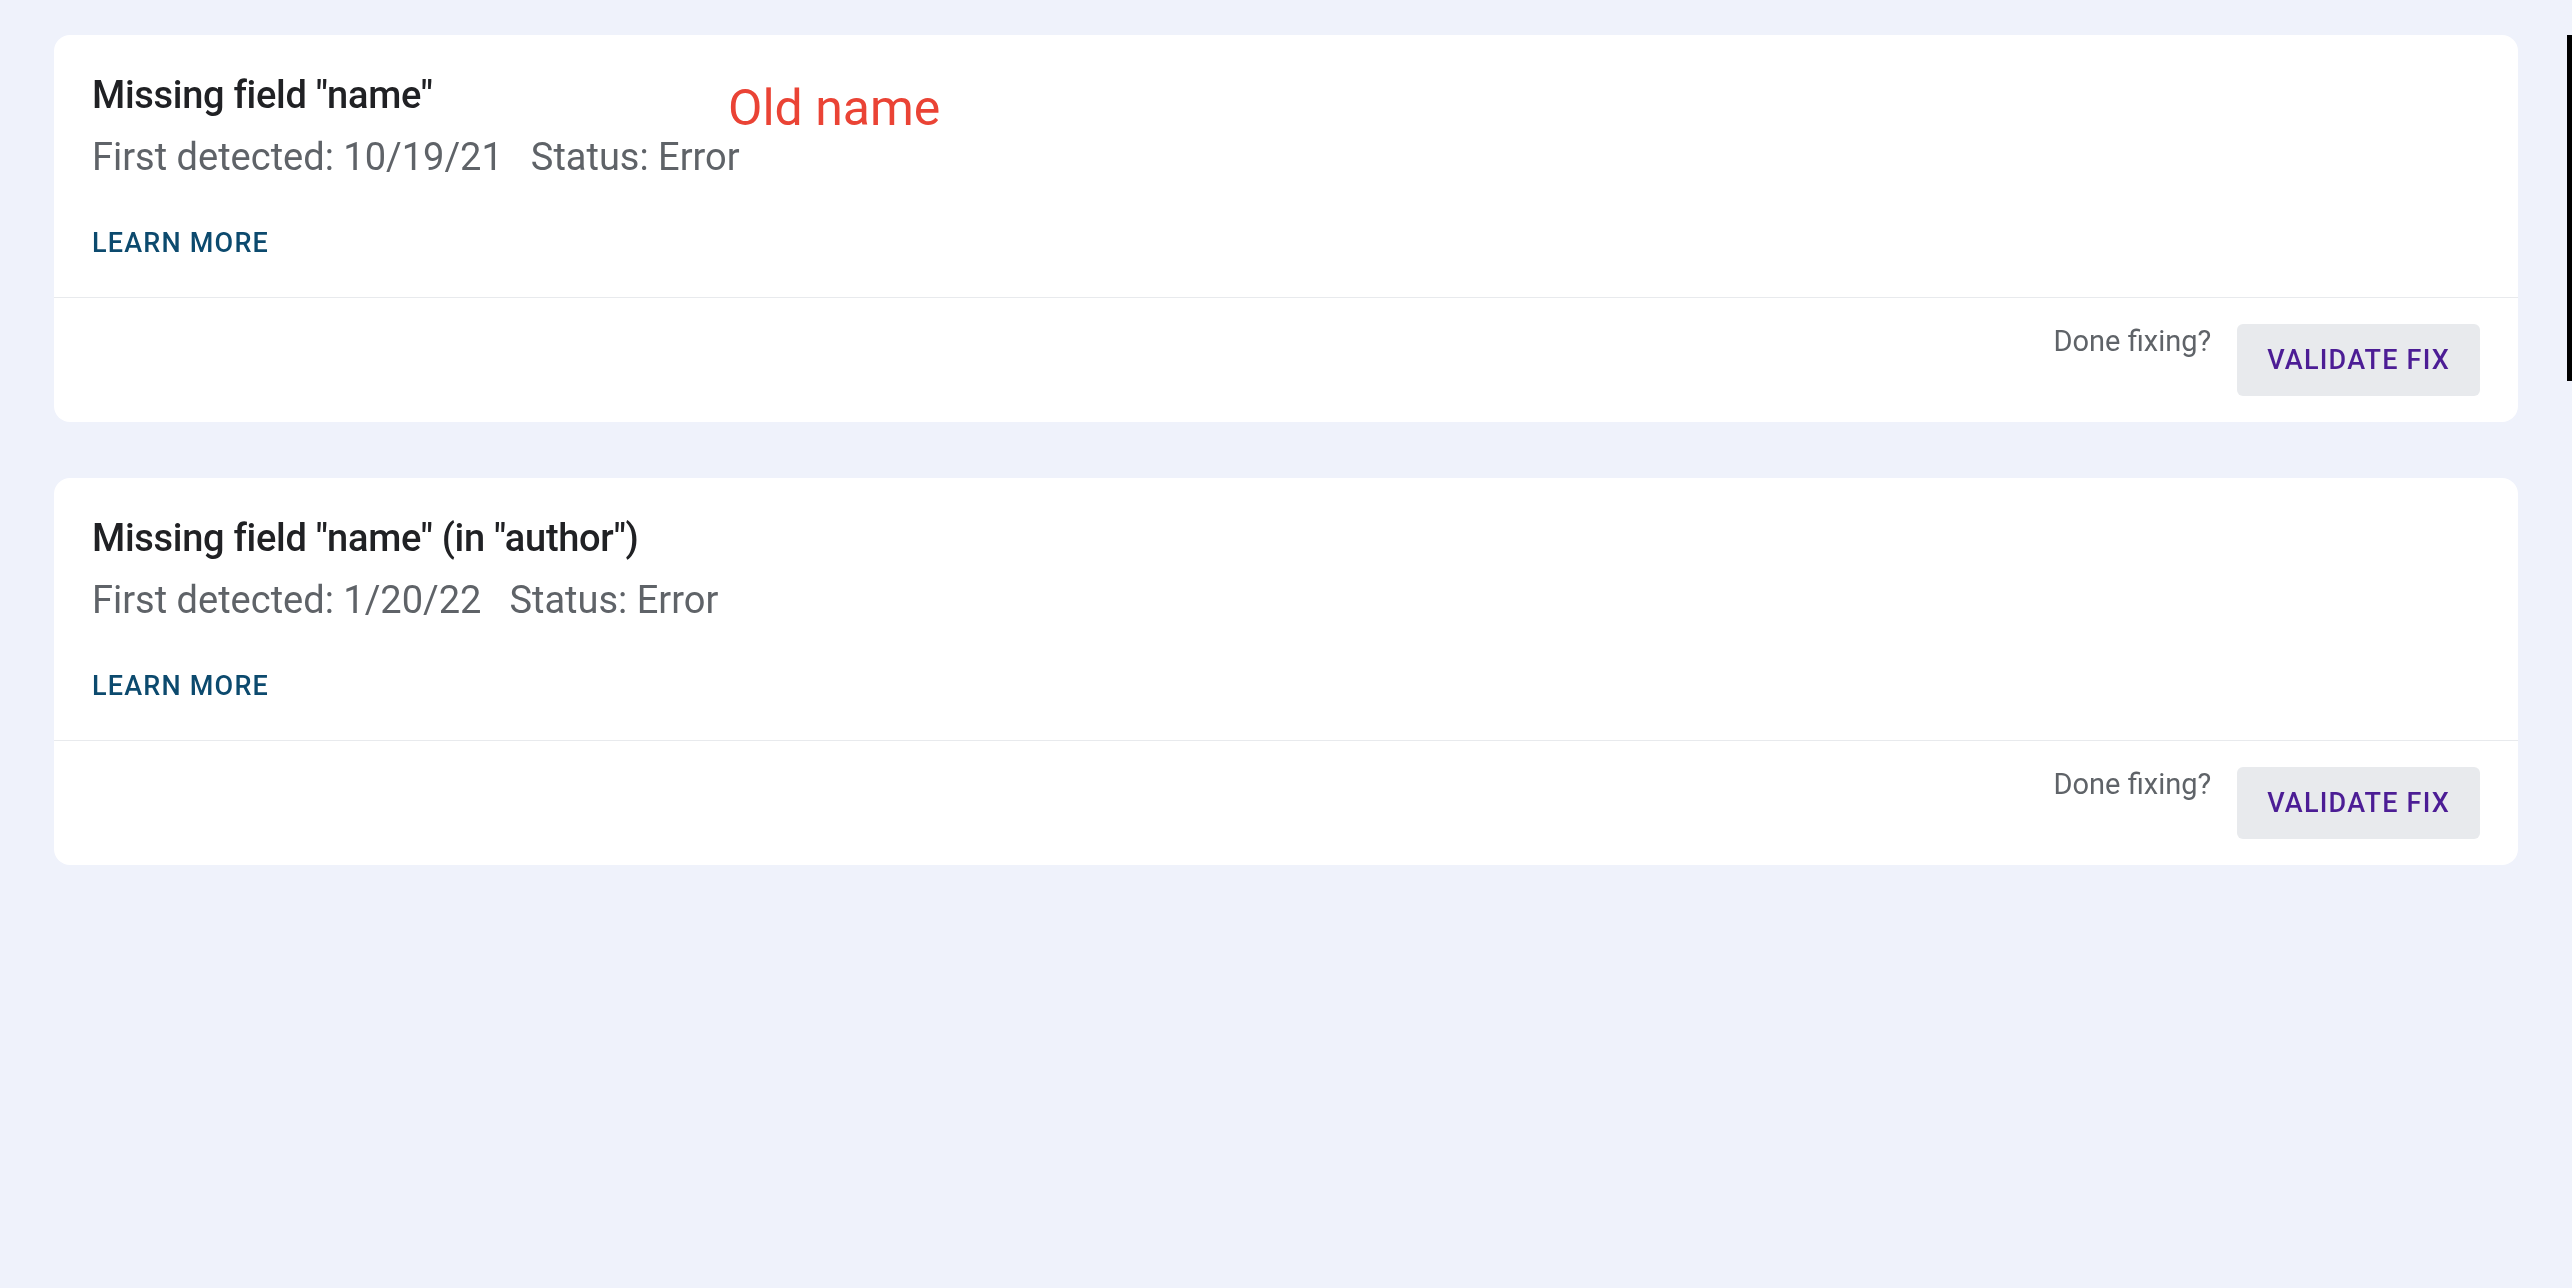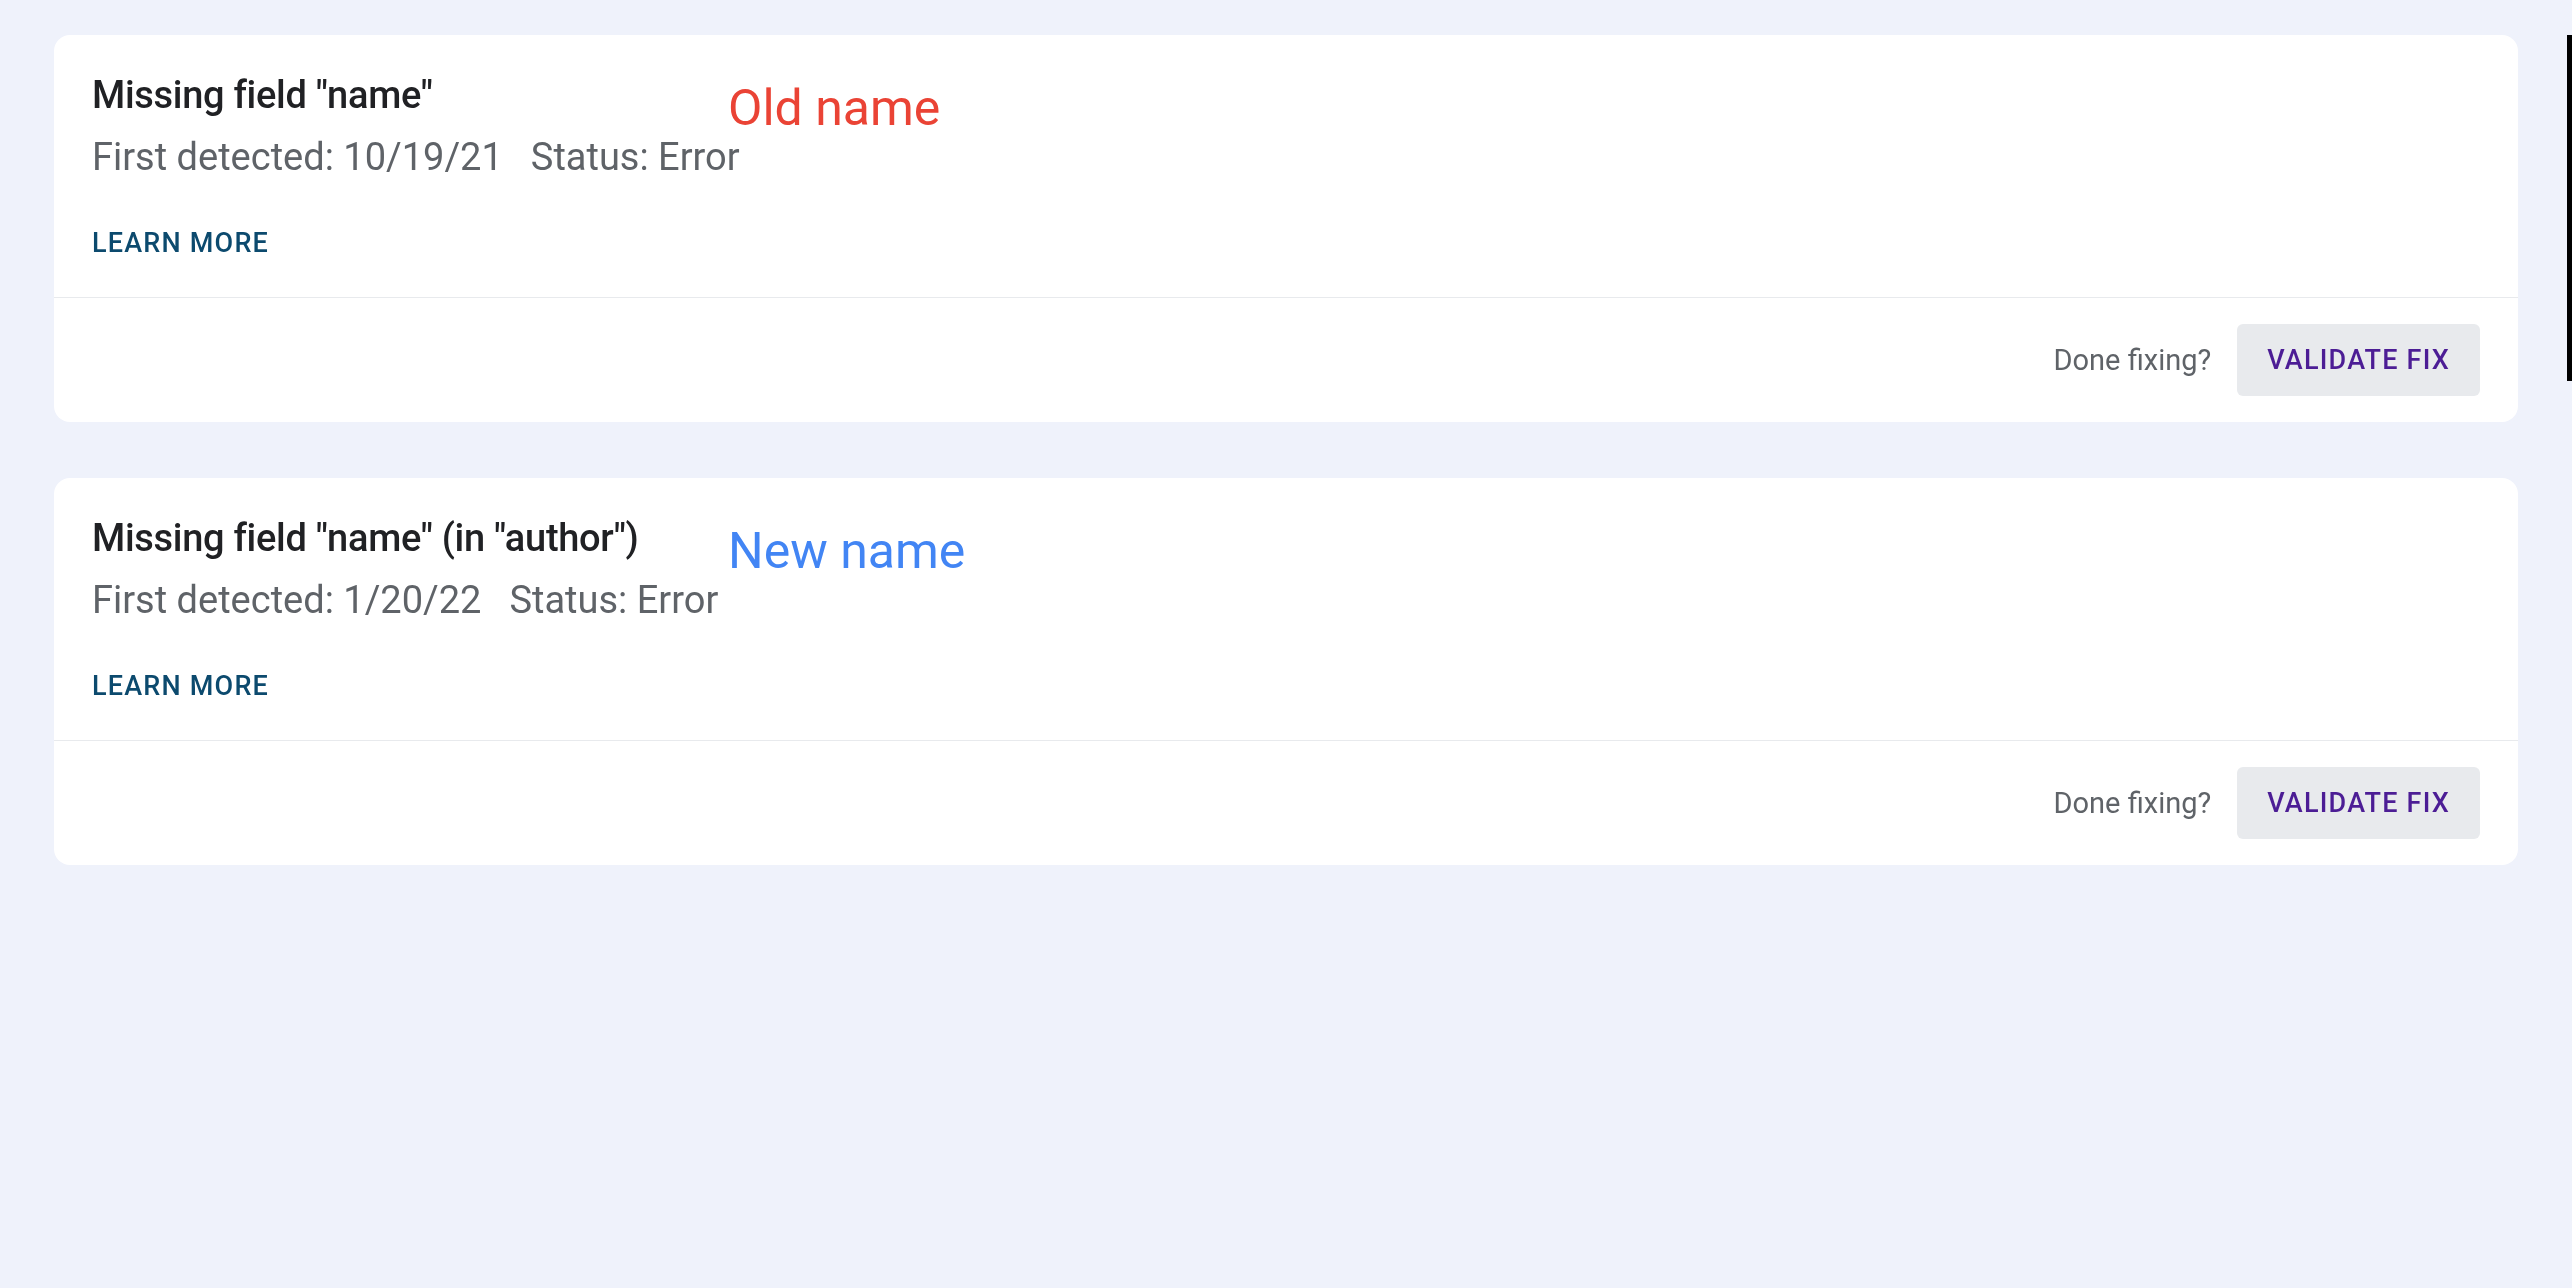--- a/index.html
+++ b/index.html
@@ -61,21 +61,21 @@
       font-weight: 500;
       letter-spacing: 1.2px;
       padding-bottom: 38px;
       cursor: pointer;
     }
     .card-footer {
       border-top: 1px solid #e8eaed;
       padding: 26px 38px;
       display: flex;
       justify-content: flex-end;
-      align-items: center;
+      align-items: flex-start;
       gap: 26px;
     }
     .done-fixing-text {
       font-size: 29px;
       color: #5f6368;
       font-weight: 400;
     }
     .validate-button {
       background-color: #e8eaed;
       border: none;
@@ -118,21 +118,20 @@
   </div>
   <div class="card-footer">
     <span class="done-fixing-text">Done fixing?</span>
     <button class="validate-button">VALIDATE FIX</button>
   </div>
 </div>
 
 <div class="issue-card">
   <div class="card-header">
     <div class="issue-title">Missing field "name" (in "author")</div>
-    <div class="annotation annotation-new">New name</div>
     <div class="meta-row">
       <div class="meta-text">
         <span>First detected:</span>
         <span>1/20/22</span>
       </div>
       <div class="meta-text">
         <span>Status:</span>
         <span>Error</span>
       </div>
     </div>

